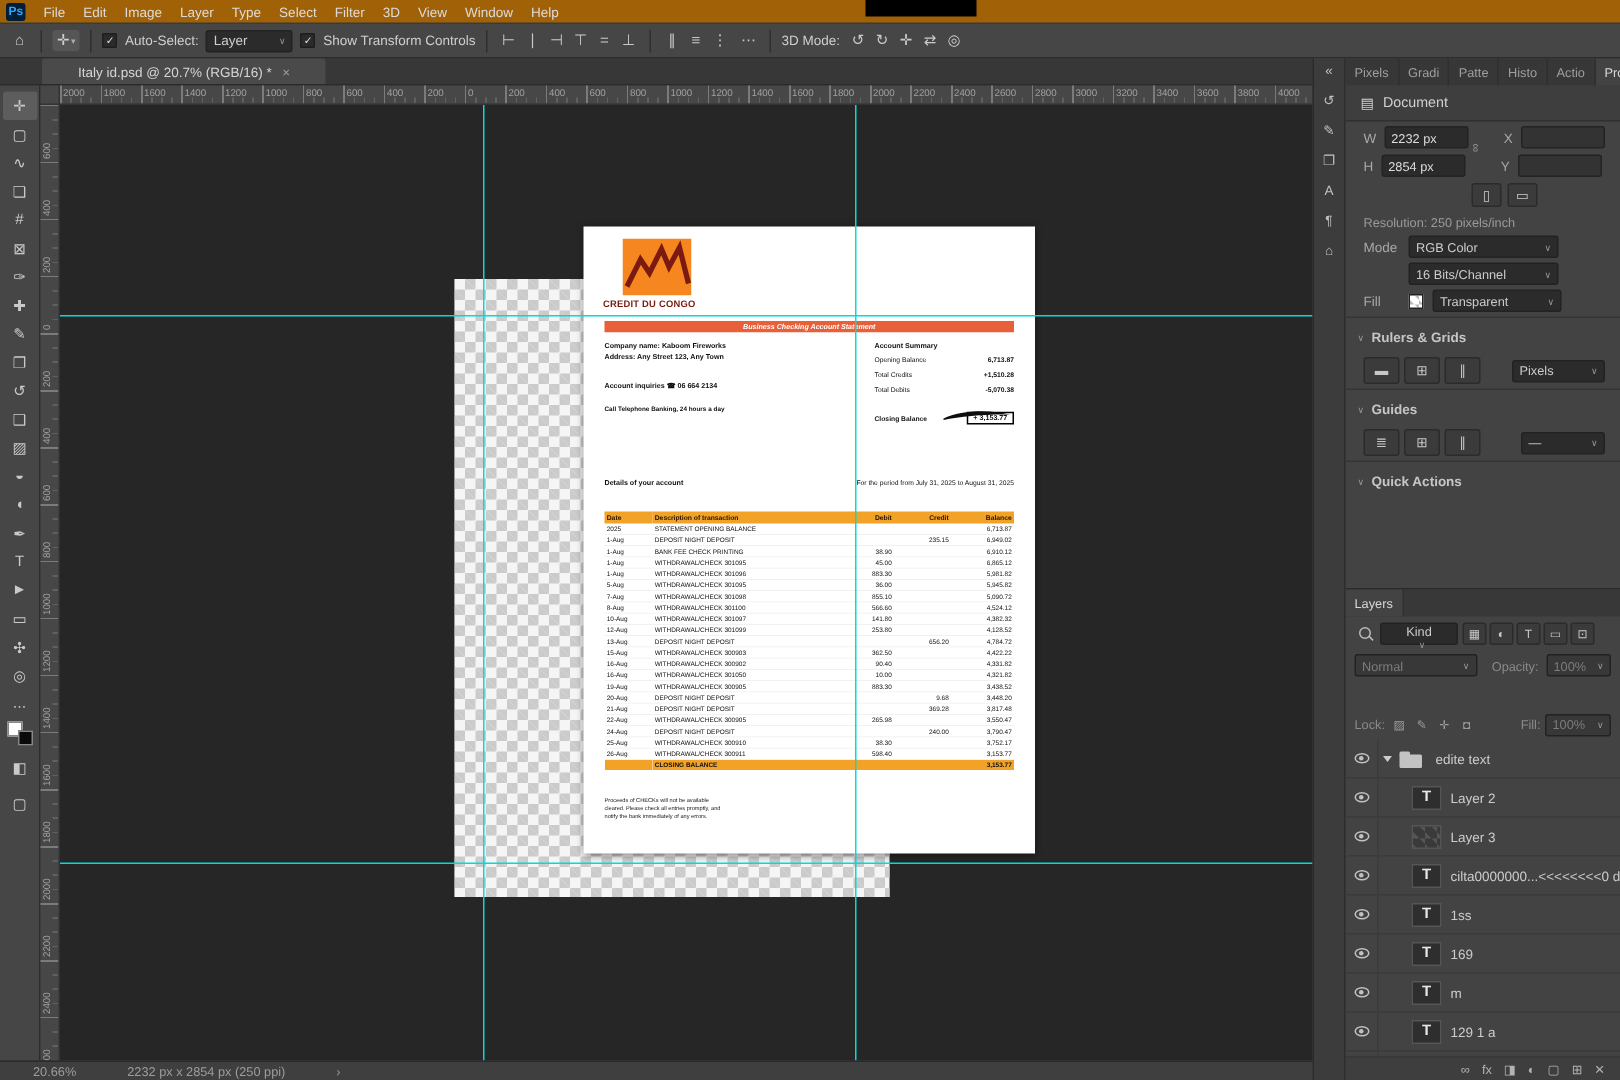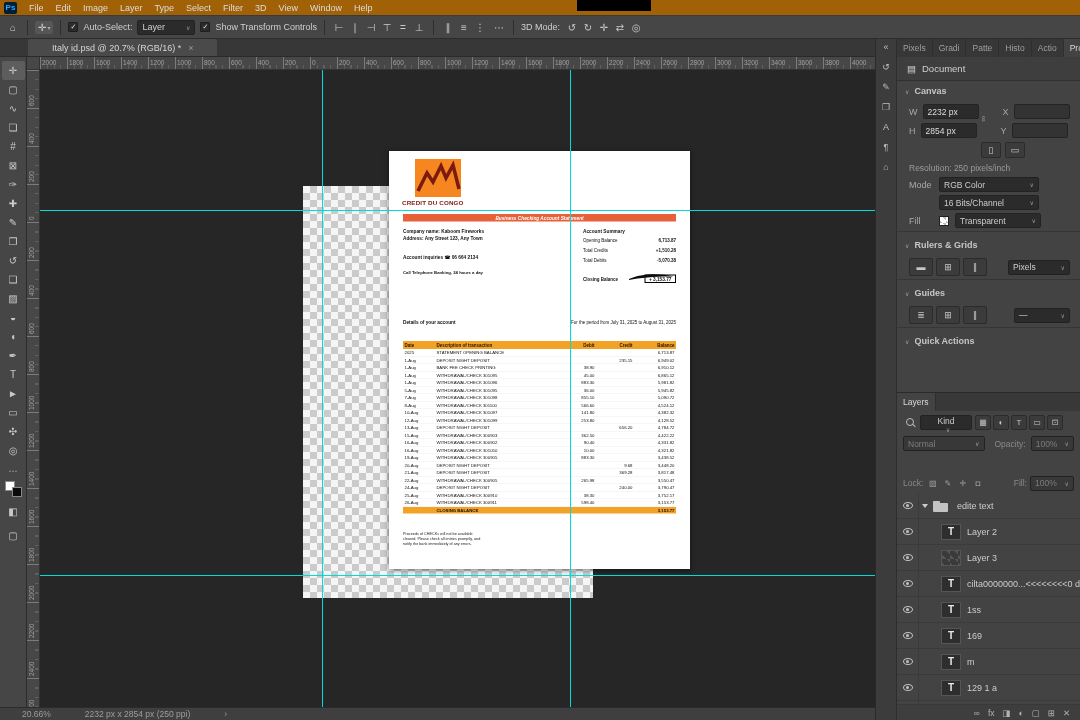--- a/index.html
+++ b/index.html
@@ -641,24 +641,20 @@
           <span class="ptab">Histo</span>
           <span class="ptab">Actio</span>
           <span class="ptab k-active">Properties</span>
         </div>
 
       <div class="props">
         <div class="docrow">
           <span>▤</span>
           <span>Document</span>
         </div>
-        <div class="sechead">
-          <span class="car">∨</span>
-          <span>Canvas</span>
-        </div>
         <div class="fields">
           <div class="frow">
             <span>W</span>
             <span class="finput">2232 px</span>
             <span style="width:14px;"></span>
             <span>X</span>
             <span class="finput dim"></span>
           </div>
           <div class="frow">
             <span>H</span>

